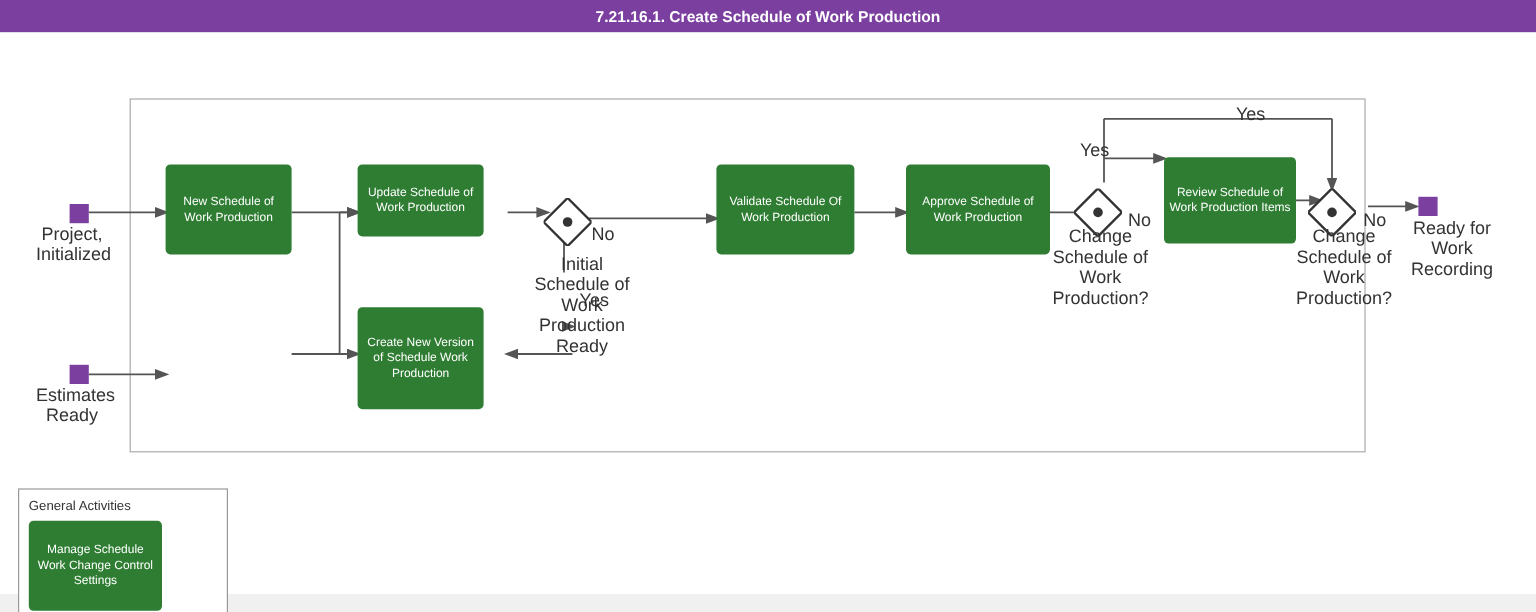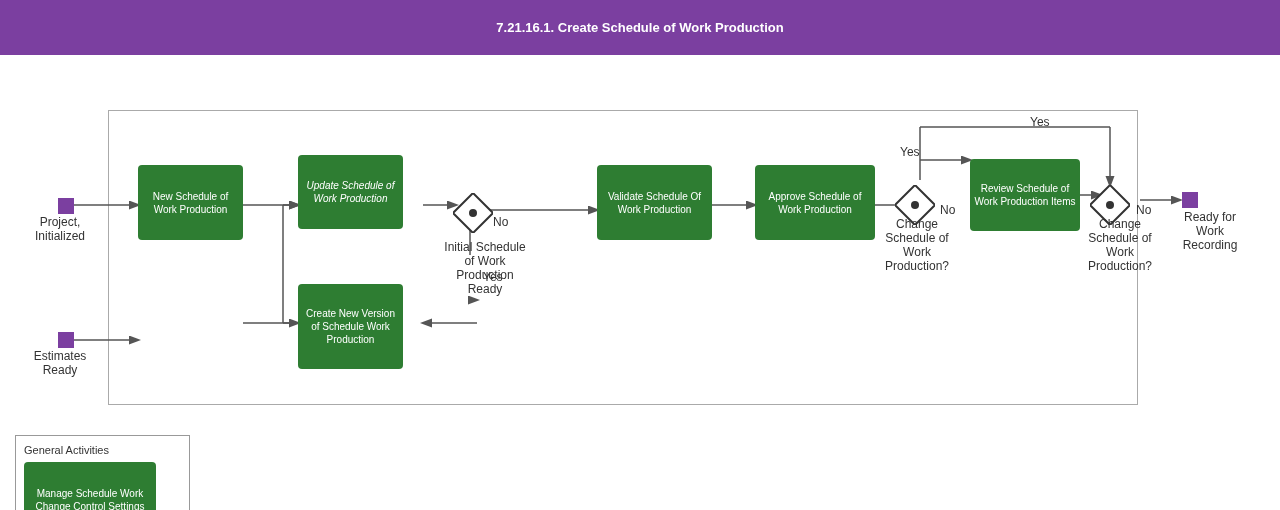--- a/index.html
+++ b/index.html
@@ -7,21 +7,21 @@
       font-family: Arial, sans-serif;
       background: #f0f0f0;
       width: 1280px;
       height: 510px;
       overflow: hidden;
     }
     .header {
       background: #7b3fa0;
       color: white;
       text-align: center;
-      padding: 20px 0;
+      padding: 6px 0;
       font-size: 13px;
       font-weight: bold;
     }
     .main-canvas {
       background: white;
       width: 1280px;
       height: 468px;
       position: relative;
     }
     .green-box {
@@ -38,21 +38,21 @@
       padding: 4px;
     }
     .purple-square {
       background: #7b3fa0;
       position: absolute;
       width: 16px;
       height: 16px;
     }
     .label-text {
       position: absolute;
-      font-size: 12px;
+      font-size: 15px;
       text-align: center;
       color: #333;
     }
     
     .arrows-svg {
       position: absolute;
       top: 0; left: 0;
       width: 100%;
       height: 100%;
       pointer-events: none;
@@ -133,21 +133,21 @@
   <div class="purple-square" style="left:58px; top:143px;"></div>
   <div class="label-text" style="left:30px; top:160px; width:60px;">Project, Initialized</div>
 
   <div class="purple-square" style="left:58px; top:277px;"></div>
   <div class="label-text" style="left:30px; top:294px; width:60px;">Estimates Ready</div>
 
   <div class="green-box" style="left:138px; top:110px; width:105px; height:75px;">
     <span>New Schedule of Work Production</span>
   </div>
 
-  <div class="green-box" style="left:298px; top:100px; width:105px; height:74px;font-style:italic;">
+  <div class="green-box" style="left:298px; top:110px; width:105px; height:60px;">
     <span>Update Schedule of Work Production</span>
   </div>
 
 
   <div class="green-box" style="left:298px; top:229px; width:105px; height:85px;">
     <span>Create New Version of Schedule Work Production</span>
   </div>
 
   <div style="position:absolute; left:453px; top:138px;">
     <svg width="40" height="40">
@@ -200,18 +200,18 @@
 
   <div class="label-text" style="left:1030px; top:60px;">Yes</div>
 
   <div class="purple-square" style="left:1182px; top:137px;"></div>
   <div class="label-text" style="left:1170px; top:155px; width:80px;text-align:center;">Ready for Work Recording</div>
 
   <div class="label-text" style="left:440px; top:185px; width:90px;">Initial Schedule of Work Production Ready</div>
 
   <div class="general-activities-box" style="left:15px; top:380px; width:175px; height:115px;">
     <div class="general-activities-label">General Activities</div>
-    <div class="green-box" style="position:relative; left:0; top:0; width:132px; height:75px; border-radius:4px;text-align:center;">
+    <div class="green-box" style="position:relative; left:0; top:0; width:111px; height:75px; border-radius:4px;text-align:center;">
       <span>Manage Schedule Work Change Control Settings</span>
     </div>
   </div>
 
 </div>
 
 </body></html>

